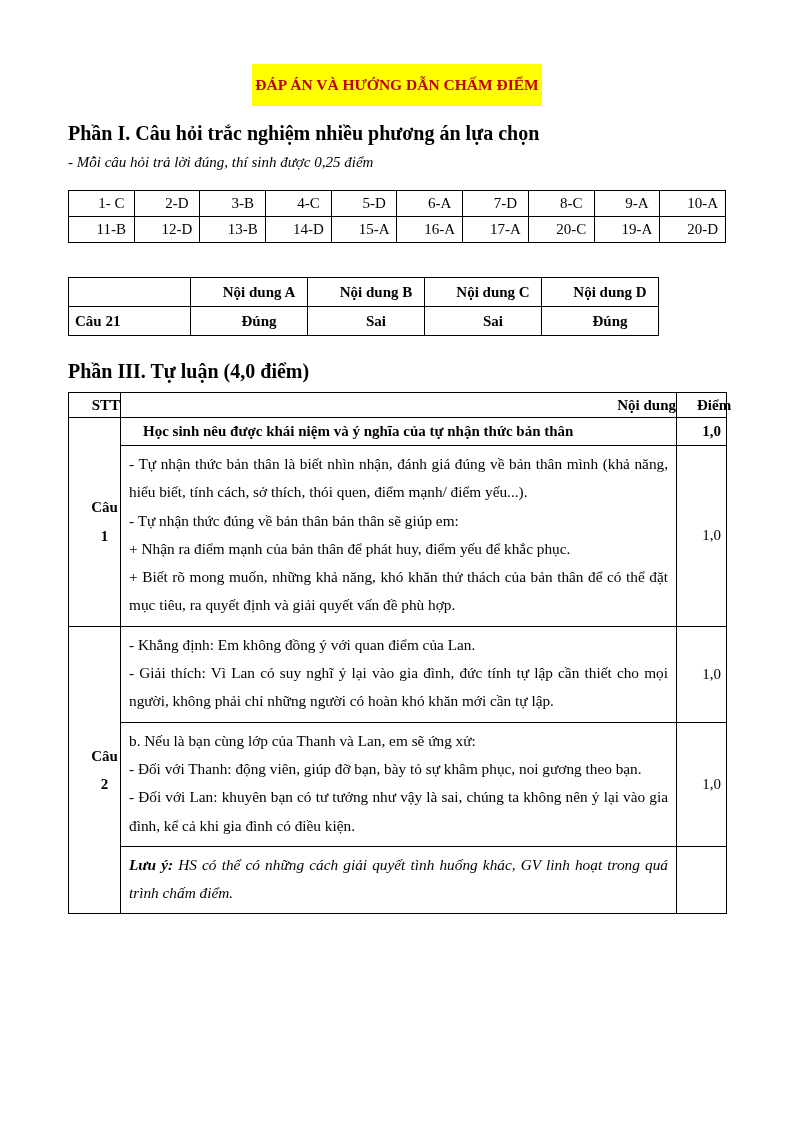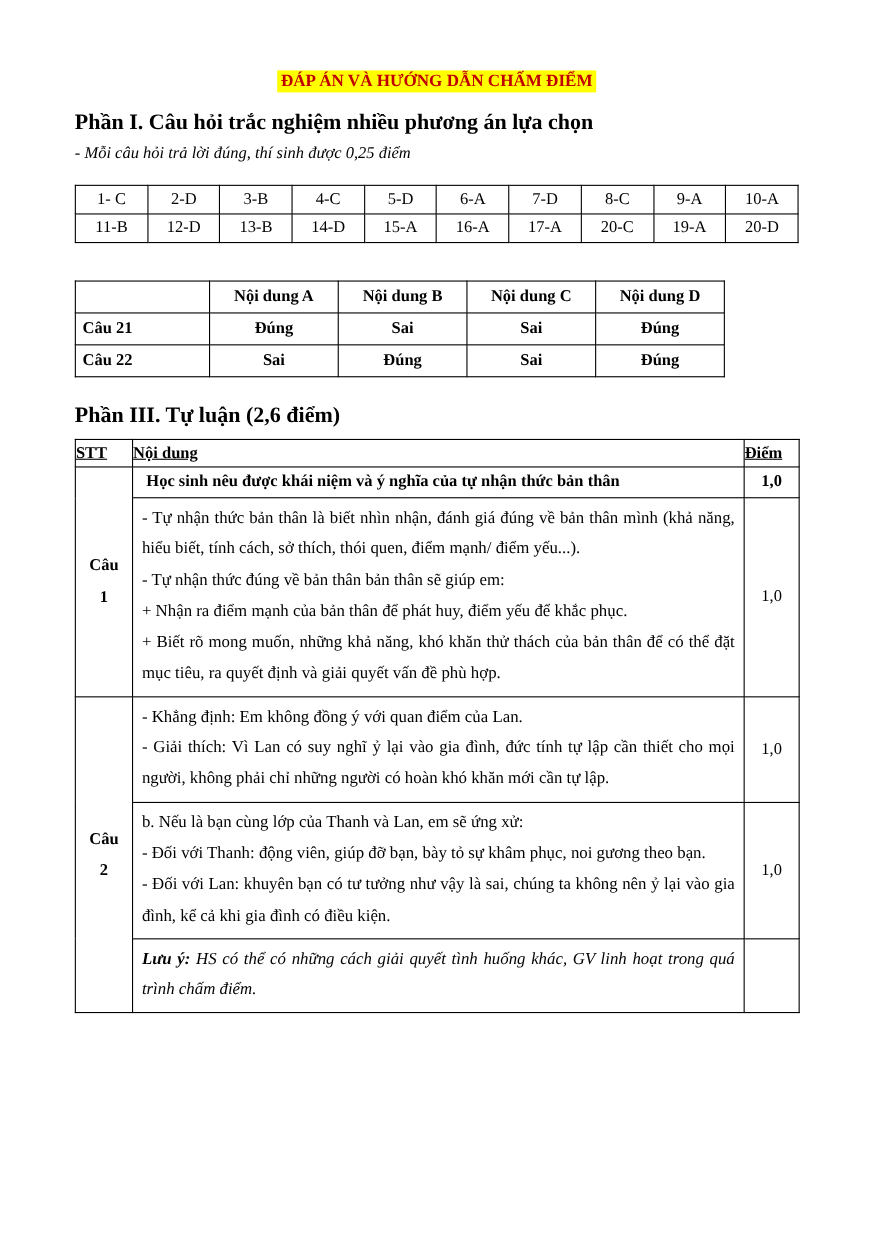--- a/index.html
+++ b/index.html
@@ -14,65 +14,65 @@
   }
   .page { padding: 64px 68px 0 68px; }
 
   .title-wrap { text-align: center; margin-bottom: 16px; }
   .doc-title {
     display: inline-block;
     background: #ffff00;
     color: #c00000;
     font-weight: bold;
     font-size: 15.5px;
-    padding: 1px 3px;
+    padding: 12px 3px;
   }
 
   .heading {
     font-weight: bold;
     font-size: 20px;
     margin-bottom: 9px;
   }
   .note {
     font-style: italic;
     font-size: 15px;
     margin-bottom: 19px;
   }
 
   table { border-collapse: collapse; table-layout: fixed; }
-  td, th { border: 1px solid #000; font-size: 15px; font-weight: normal; }
+  td, th { border: 1px solid #000; font-size: 15px; font-weight: normal; padding-left: 20px; }
 
   
   .t1 { width: 658px; margin-bottom: 34px; }
   .t1 td { height: 26px; text-align: center; vertical-align: middle; }
 
   
   .t2 { width: 590px; margin-bottom: 24px; }
   .t2 th, .t2 td { height: 29px; vertical-align: middle; font-weight: bold; }
   .t2 th { font-weight: bold; text-align: center; }
   .t2 .rowlabel { font-weight: bold; text-align: left; padding-left: 6px; }
   .t2 .val { text-align: center; }
 
   
   .t3 { width: 658px; }
-  .t3 th { font-weight: bold; text-align: left; height: 25px; vertical-align: middle; text-decoration: underline; }
+  .t3 th { font-weight: bold; text-align: right; height: 25px; vertical-align: middle; }
   .t3 .stt-cell {
     font-weight: bold;
     text-align: center;
     vertical-align: middle;
     line-height: 1.9;
   }
   .t3 .score-cell {
     text-align: center;
     vertical-align: middle;
   }
   .t3 .score-bold { font-weight: bold; }
   .t3 .title-row {
     font-weight: bold;
-    padding: 3px 12px;
+    padding: 3px 22px;
     vertical-align: middle;
     height: 28px;
   }
   .t3 .content-cell {
     padding: 4px 8px 6px 8px;
     vertical-align: top;
     text-align: justify;
     line-height: 1.85;
     font-size: 15.3px;
   }
@@ -137,31 +137,24 @@
       <th>Nội dung C</th>
       <th>Nội dung D</th>
     </tr>
     <tr>
       <td class="rowlabel">Câu 21</td>
       <td class="val">Đúng</td>
       <td class="val">Sai</td>
       <td class="val">Sai</td>
       <td class="val">Đúng</td>
     </tr>
-    <tr>
-      <td class="rowlabel">Câu 22</td>
-      <td class="val">Sai</td>
-      <td class="val">Đúng</td>
-      <td class="val">Sai</td>
-      <td class="val">Đúng</td>
-    </tr>
   </tbody>
     </table>
 
-  <div class="heading">Phần III. Tự luận (2,6 điểm)</div>
+  <div class="heading">Phần III. Tự luận (4,0 điểm)</div>
 
   <table class="t3">
     <colgroup>
       <col style="width:52px">
         <col style="width:556px">
         <col style="width:50px">
     </colgroup>
     <tbody>
         <tr>
       <th>STT</th>

